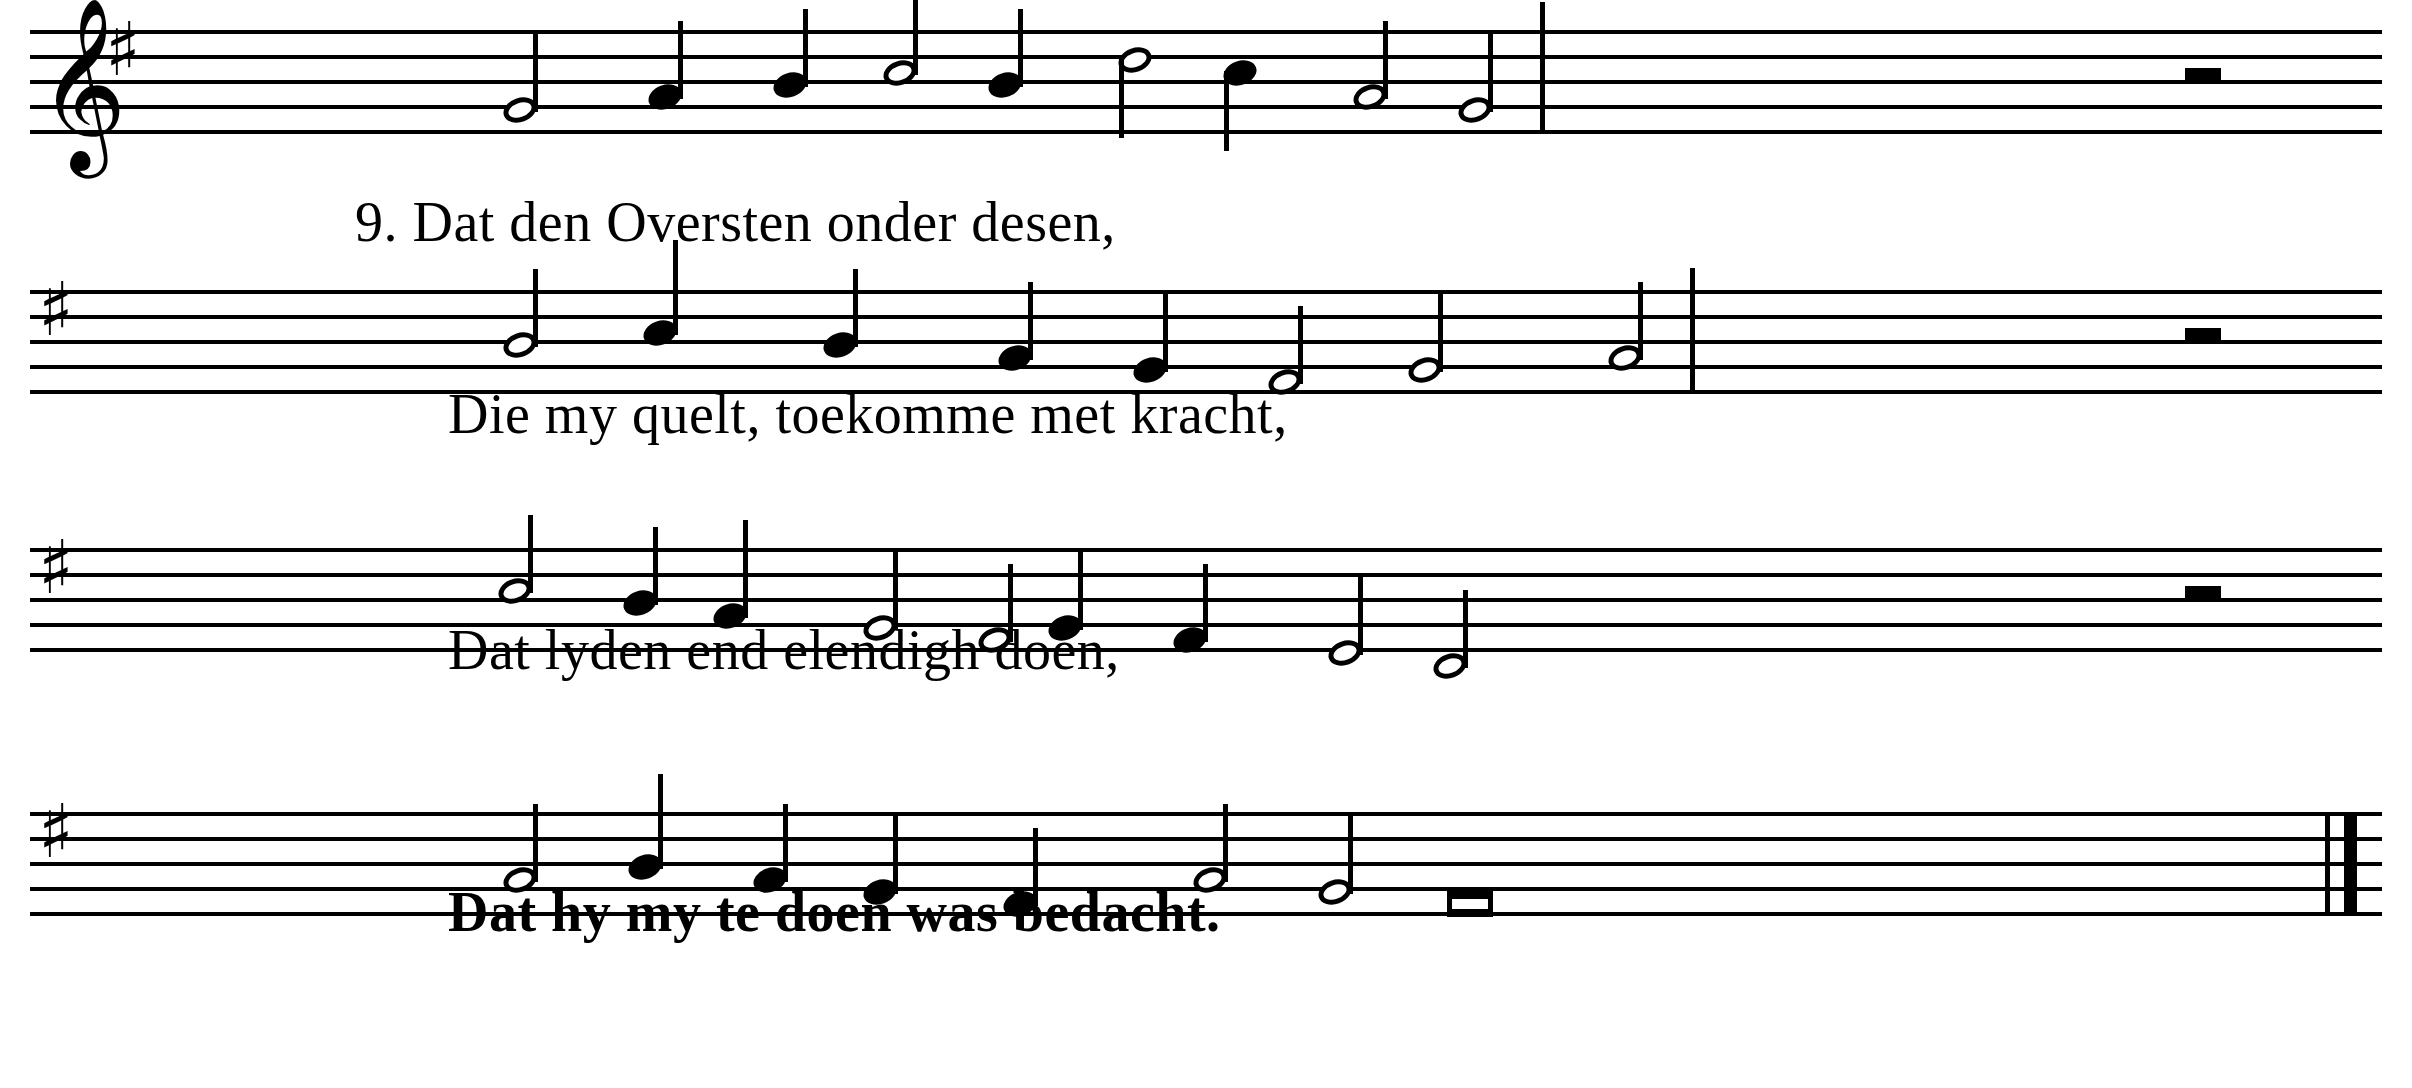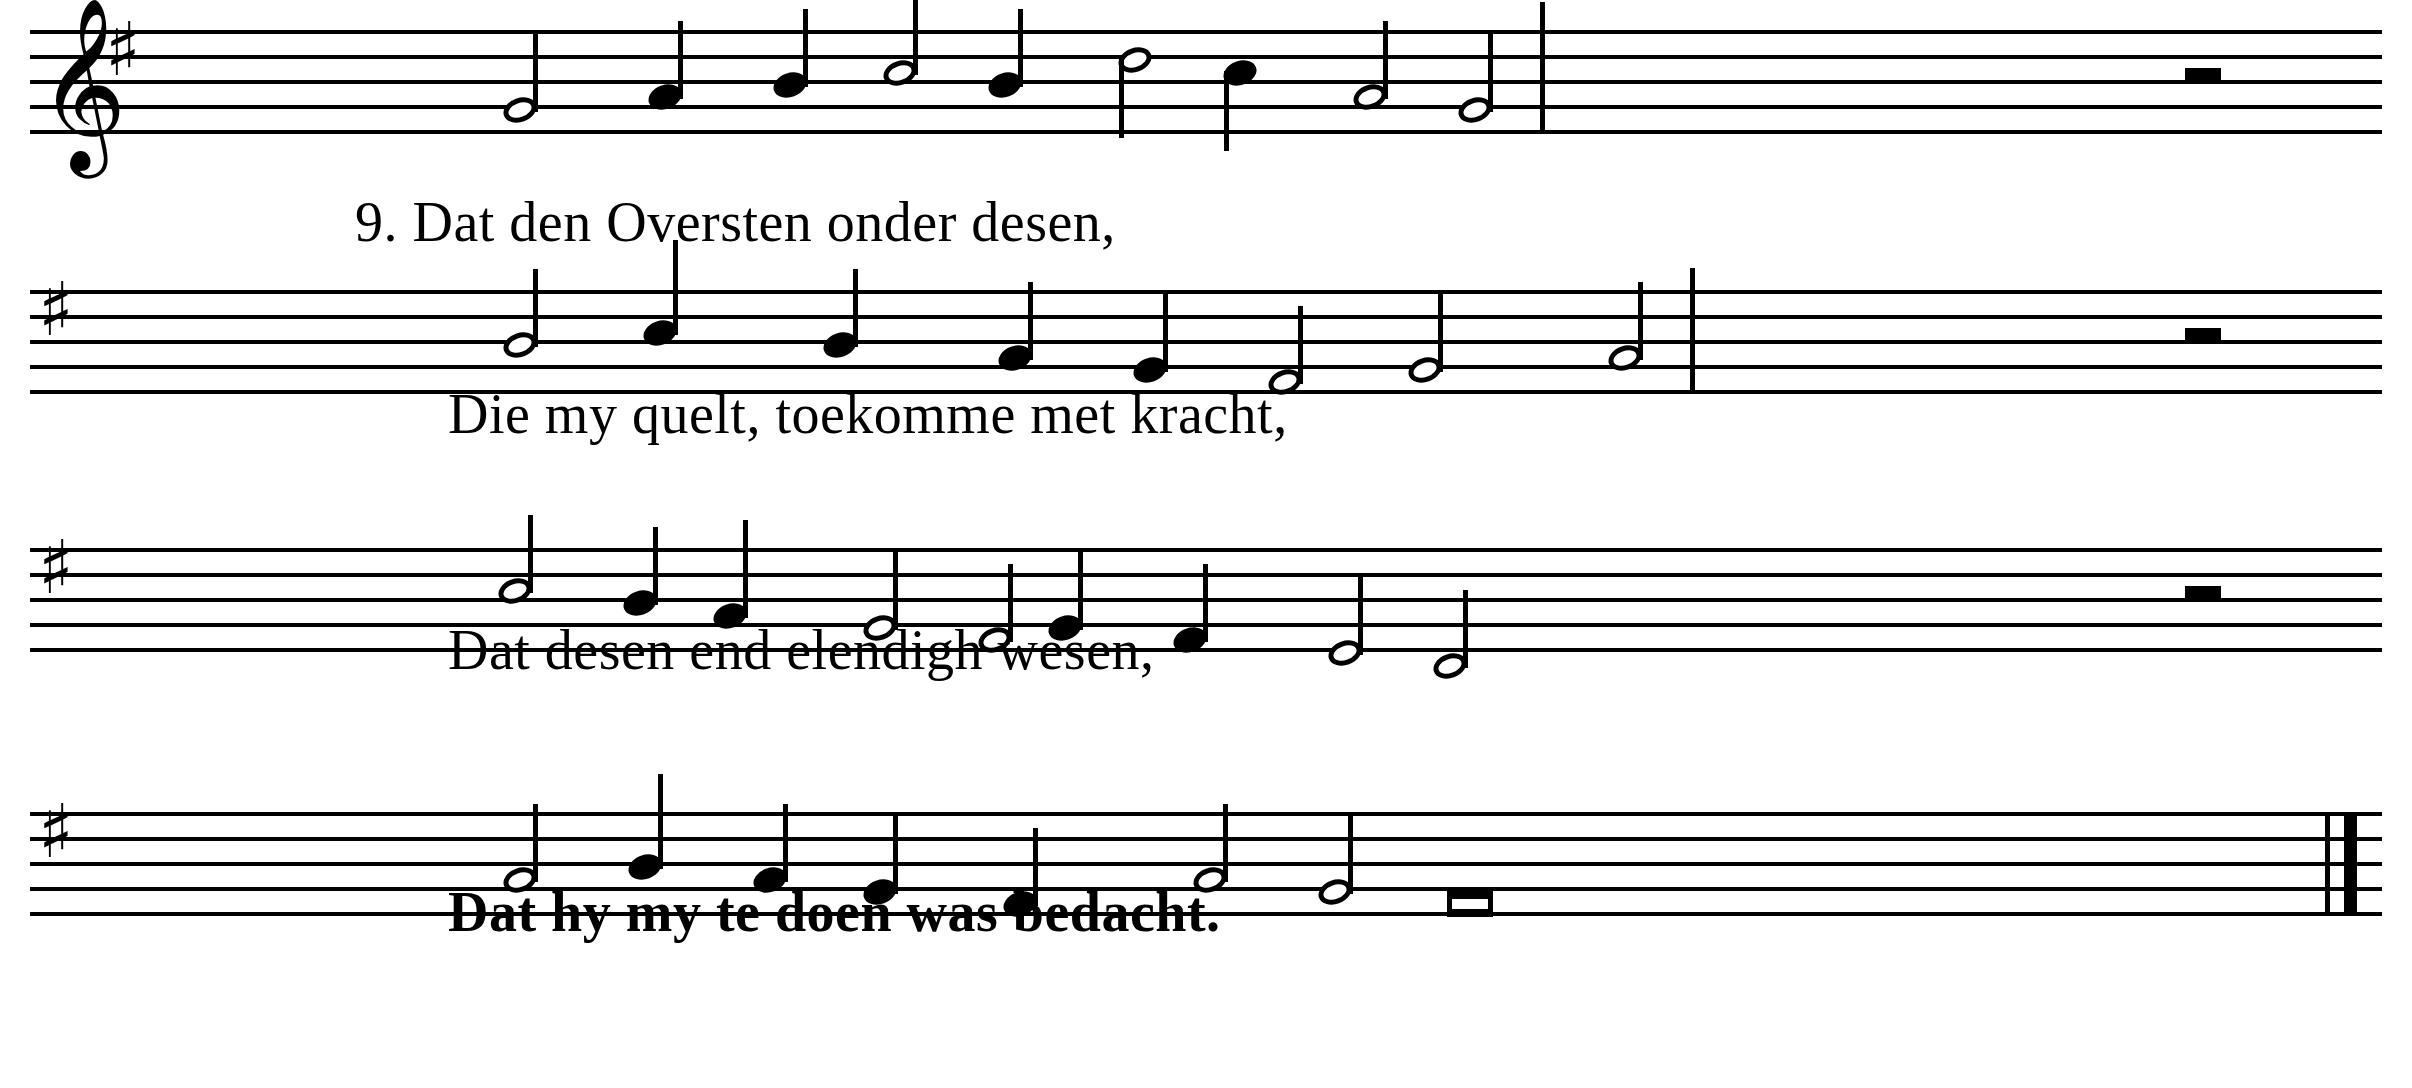--- a/index.html
+++ b/index.html
@@ -292,21 +292,21 @@
       <div class="stem up" style="height:78px;"></div>
     </div>
     <div class="note" style="left:1450px; top:118px;">
       <div class="head open"></div>
       <div class="stem up" style="height:78px;"></div>
     </div>
 
     <div class="rest" style="left:2185px; top:38px;"></div>
   </div>
 
-  <div class="lyric" style="left:448px; top:618px;">Dat desen end elendigh wesen,</div>
+  <div class="lyric" style="left:448px; top:618px;">Dat lyden end elendigh doen,</div>
 
   <div class="system" style="top:812px;">
     <div class="stafframe">
       <div class="staffline sl0"></div>
       <div class="staffline sl1"></div>
       <div class="staffline sl2"></div>
       <div class="staffline sl3"></div>
       <div class="staffline sl4"></div>
     </div>
     <div class="sharp" style="left:38px; top:-18px;">♯</div>

